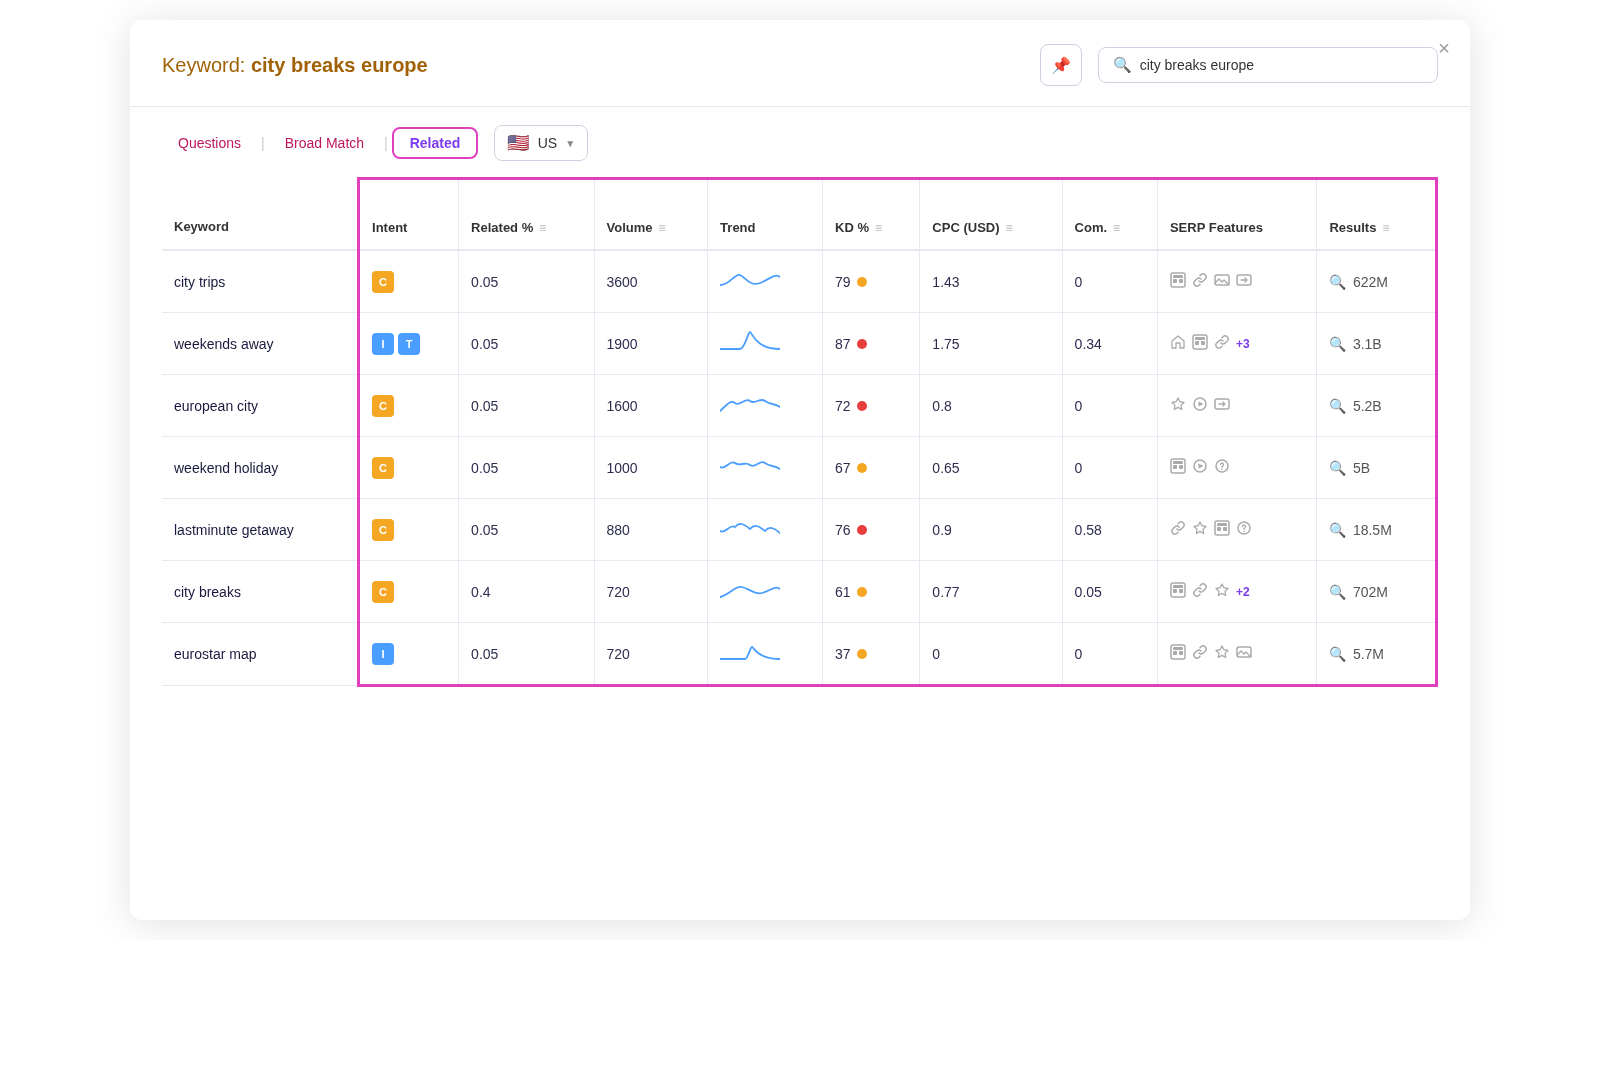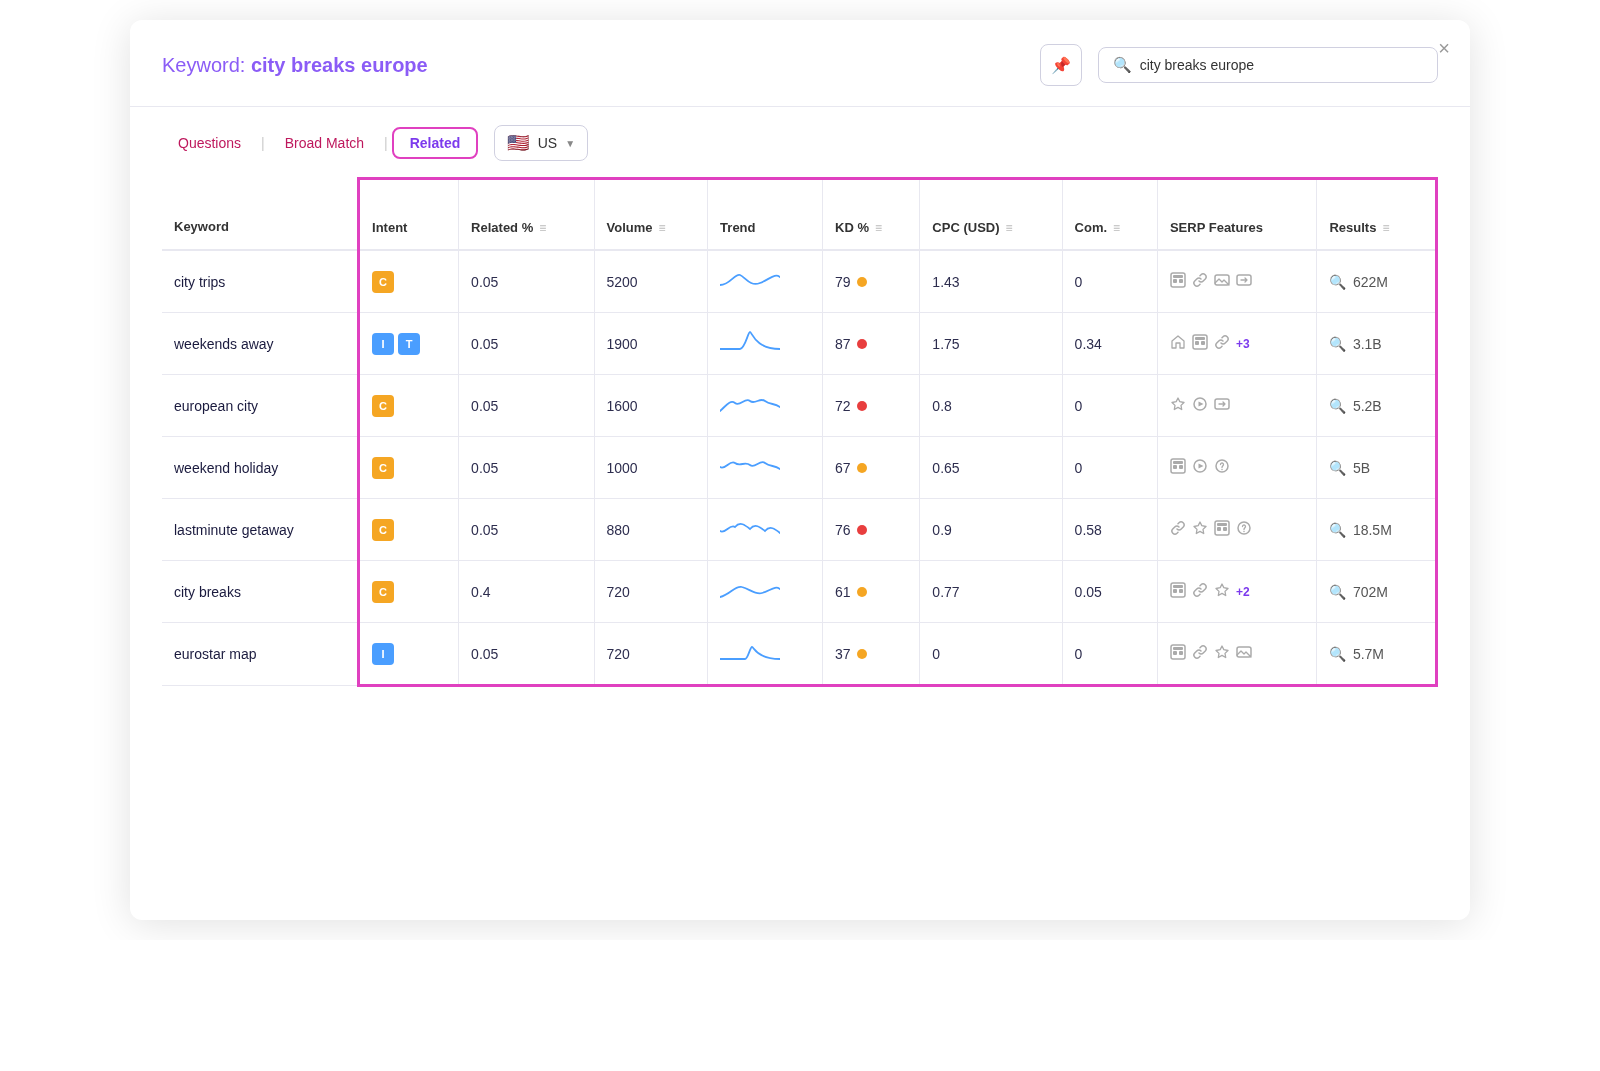--- a/index.html
+++ b/index.html
@@ -33,21 +33,21 @@
     .header {
       padding: 24px 32px 20px;
       border-bottom: 1px solid #e8e8f0;
       display: flex;
       align-items: center;
       gap: 16px;
     }
     .header-title {
       font-size: 20px;
       font-weight: 400;
-      color: #8b5cf6;
+      color: #a16207;
       flex: 1;
     }
     .header-title strong {
       font-weight: 700;
     }
     .pin-btn {
       width: 42px;
       height: 42px;
       border: 1.5px solid #d0d0e0;
       border-radius: 8px;
@@ -322,21 +322,21 @@
       <tbody id="table-body">
 
       <tr>
             <td><span class="keyword-cell">city trips</span></td>
             <td style="border-left: 3px solid rgb(224, 64, 192);">
               <div class="intent-row">
                 <span class="intent-badge intent-c">C</span>
               </div>
             </td>
             <td>0.05</td>
-            <td>5200</td>
+            <td>3600</td>
             <td><svg class="trend-line" viewBox="0 0 60 30" fill="none">
                 <path d="M0,20 C10,20 15,8 20,10 C25,12 30,22 40,18 C50,14 55,8 60,12" stroke="#4a9eff" stroke-width="1.8" fill="none" stroke-linecap="round"></path>
               </svg></td>
             <td><span>79</span><span class="kd-dot" style="background:#f5a623;"></span></td>
             <td>1.43</td>
             <td>0</td>
             <td>
               <div class="serp-icons">
                 <span style="color:#999;font-size:15px;"><svg width="16" height="16" viewBox="0 0 16 16" fill="none">
                     <rect x="1" y="1" width="14" height="14" rx="2" stroke="#aaa" stroke-width="1.5"></rect>

